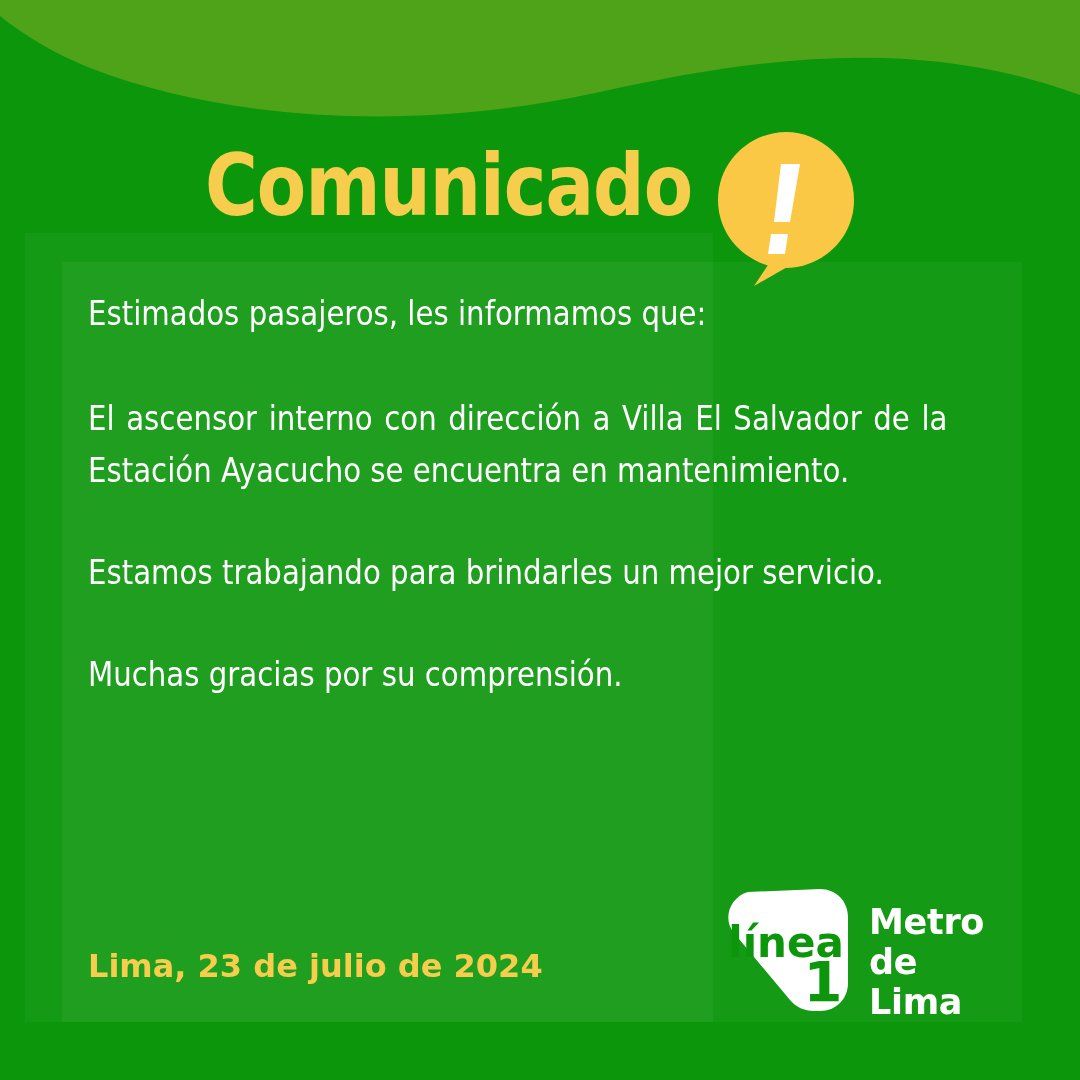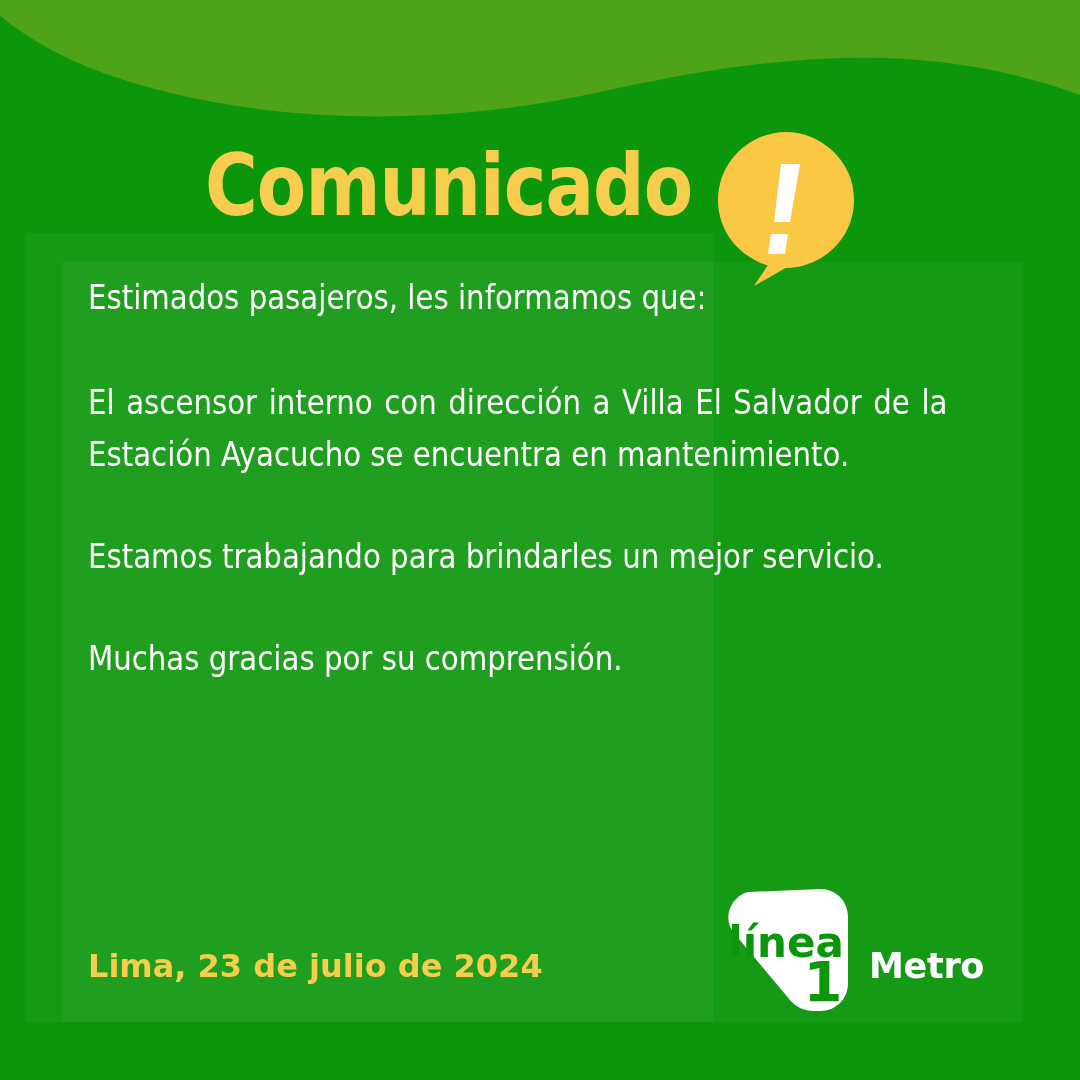--- a/index.html
+++ b/index.html
@@ -73,21 +73,21 @@
     left: 716px;
     top: 60px;
     width: 140px;
     height: 158px;
   }
 
   
   .body-wrap {
     position: absolute;
     left: 88px;
-    top: 272px;
+    top: 288px;
     width: 886px;
   }
   .para {
     color: #ffffff;
     font-size: 33.5px;
     line-height: 52px;
     text-align: justify;
     text-justify: inter-word;
     font-weight: 400;
     margin: 0;
@@ -131,21 +131,20 @@
   .logo-word {
     position: absolute;
     left: 145px;
     top: 17px;
     color: #ffffff;
     font-size: 35px;
     font-weight: 700;
     line-height: 40px;
     letter-spacing: -0.3px;
     font-family: "DejaVu Sans", "Liberation Sans", sans-serif;
-    margin-top: 44px;
   }
   .logo-word span { display: block; }
 </style>
 </head>
 <body>
 
 <div id="canvas">
 
   <svg class="wave-layer" viewBox="0 0 1080 300" preserveAspectRatio="none" aria-hidden="true">
     <path d="M0,0 L1080,0 L1080,95 C930,40 780,52 600,92 C420,132 230,122 90,68 C55,54 25,36 0,16 Z" fill="#4ea318"></path>
@@ -179,16 +178,17 @@
   <div class="date">Lima, 23 de julio de 2024</div>
 
   <div class="logo">
     <svg class="logo-mark" viewBox="0 0 130 130" aria-hidden="true">
       <path d="M96,4 C112,4 124,16 124,32 L124,98 C124,114 112,126 96,126 L90,126 C80,126 72,122 66,115 L10,48 C-2,34 6,12 24,7 Z" fill="#ffffff"></path>
       <text x="62" y="72" text-anchor="middle" fill="#0b960b" font-family="DejaVu Sans, Liberation Sans, sans-serif" font-size="42" font-weight="700">línea</text>
       <text x="99" y="116" text-anchor="middle" fill="#0b960b" font-family="DejaVu Sans, Liberation Sans, sans-serif" font-size="56" font-weight="700">1</text>
     </svg>
     <div class="logo-word">
       <span>Metro</span>
+      <span>de Lima</span>
     </div>
   </div>
 
 </div>
 
 </body></html>

